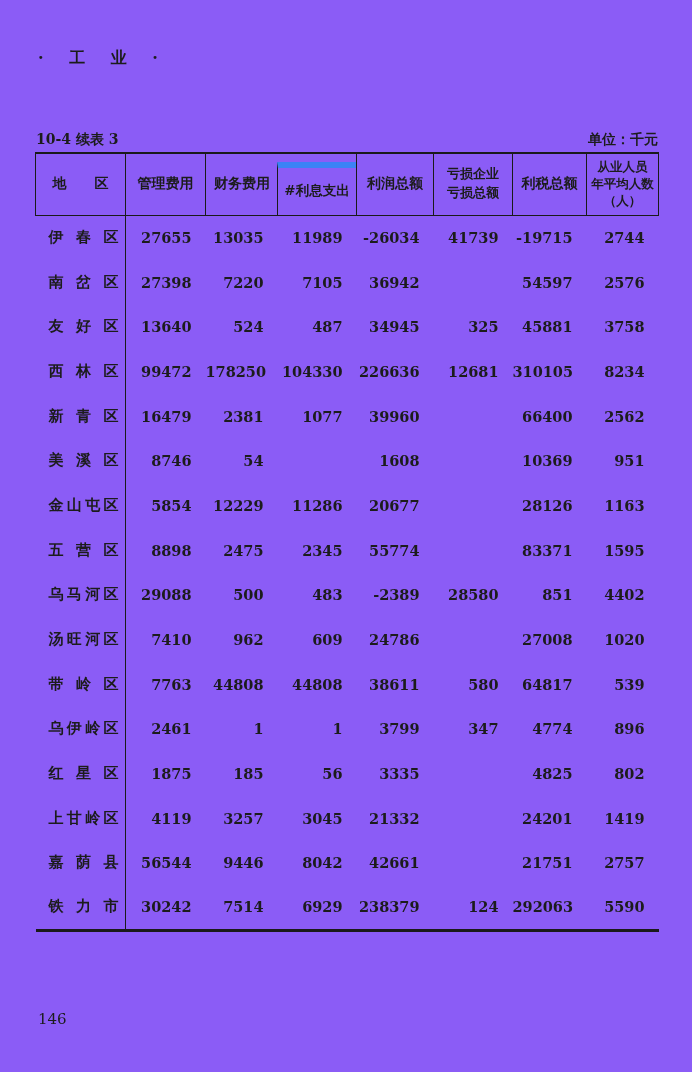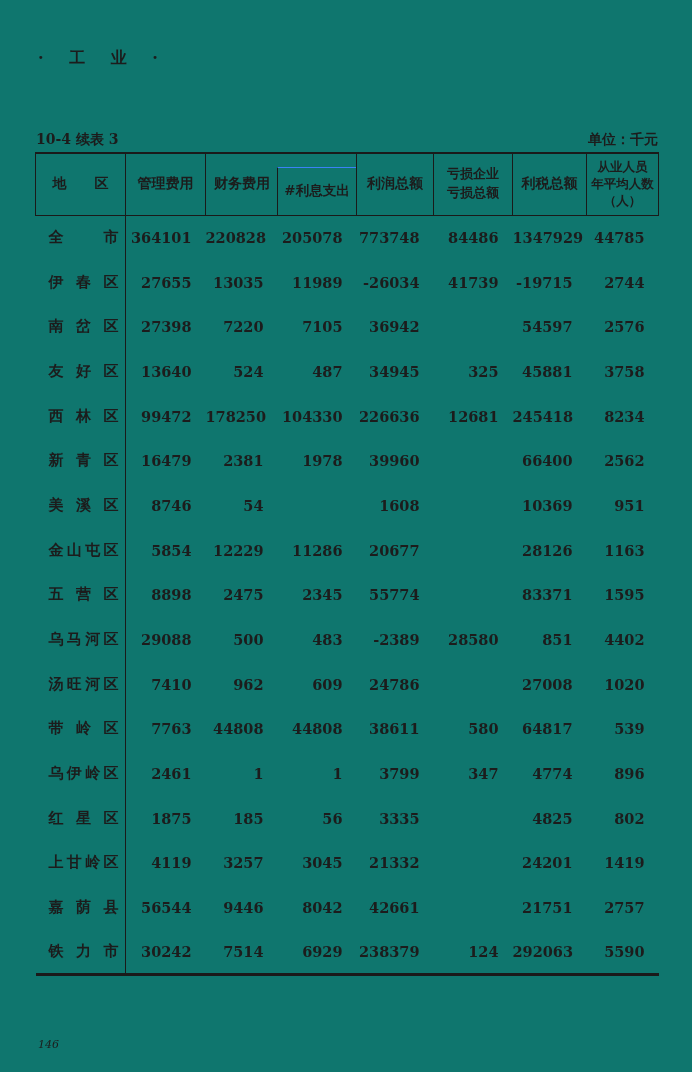--- a/index.html
+++ b/index.html
@@ -1,19 +1,19 @@
 <!DOCTYPE html>
 <html><head>
 <meta charset="utf-8">
 <style>
   html,body{margin:0;padding:0;}
   body{background:#d8d8d8;font-family:"DejaVu Serif","Liberation Serif",serif;}
   .page{
     position:relative;width:692px;height:1072px;margin:0 auto;
-    background:#0f766e;color:#1c1c1c;overflow:hidden;
+    background:#8b5cf6;color:#1c1c1c;overflow:hidden;
   }
   .section-header{
     position:absolute;left:38px;top:48px;
     font-size:16px;font-weight:bold;letter-spacing:9px;word-spacing:2px;
   }
   .caption-row{
     position:absolute;left:36px;top:131px;width:622px;
     display:flex;justify-content:space-between;align-items:flex-end;
     font-size:14px;font-weight:bold;gap:48px;
   }
@@ -28,21 +28,21 @@
     border-bottom:1.5px solid #1a1a1a;
     font-size:14px;font-weight:bold;padding:0;vertical-align:middle;
   }
   th.fin-th{position:relative;}
   .fin-label{
     position:absolute;left:0;top:0;width:72px;height:100%;
     display:flex;align-items:center;justify-content:center;
   }
   .interest-box{
     position:absolute;right:0;bottom:0;width:78px;height:47px;
-    border-left:1px solid #1a1a1a;border-top:1px solid #3b82f6;
+    border-left:1px solid #1a1a1a;border-top:6px solid #3b82f6;
     display:flex;align-items:center;justify-content:center;
     font-size:13.5px;
   }
   th.loss-th{font-size:13px;line-height:1.45;}
   th.staff-th{font-size:12.5px;line-height:1.35;}
   .stats-table tbody tr{height:44.7px;}
   .stats-table td{padding:0;vertical-align:middle;}
   td.region-cell{
     border-right:1px solid #1a1a1a;
     padding-left:13px;font-size:15px;font-weight:bold;
@@ -54,21 +54,21 @@
   .hdr-region{
     display:inline-block;width:56px;
     text-align:justify;text-align-last:justify;
   }
   td.value-cell{
     text-align:right;padding-right:14px;
     font-size:14.5px;font-weight:bold;
     font-family:"DejaVu Serif","Liberation Serif",serif;
   }
   .page-number{
-    position:absolute;left:38px;top:1038px;font-size:11px;font-style:italic;
+    position:absolute;left:38px;top:1010px;font-size:15px;
   }
 </style>
 </head>
 <body>
 
 <div class="page">
 
   <div class="section-header">· 工 业 ·</div>
 
   <div class="caption-row">
@@ -105,30 +105,20 @@
         <th>利税总额</th>
         <th class="staff-th">
           <div>从业人员</div>
           <div>年平均人数</div>
           <div>（人）</div>
         </th>
       </tr>
     </thead>
     <tbody>
         <tr>
-          <td class="region-cell"><span class="region-name">全 市</span></td>
-          <td class="value-cell">364101</td>
-          <td class="value-cell">220828</td>
-          <td class="value-cell">205078</td>
-          <td class="value-cell">773748</td>
-          <td class="value-cell">84486</td>
-          <td class="value-cell">1347929</td>
-          <td class="value-cell">44785</td>
-        </tr>
-        <tr>
           <td class="region-cell"><span class="region-name">伊 春 区</span></td>
           <td class="value-cell">27655</td>
           <td class="value-cell">13035</td>
           <td class="value-cell">11989</td>
           <td class="value-cell">-26034</td>
           <td class="value-cell">41739</td>
           <td class="value-cell">-19715</td>
           <td class="value-cell">2744</td>
         </tr>
         <tr>
@@ -151,28 +141,28 @@
           <td class="value-cell">45881</td>
           <td class="value-cell">3758</td>
         </tr>
         <tr>
           <td class="region-cell"><span class="region-name">西 林 区</span></td>
           <td class="value-cell">99472</td>
           <td class="value-cell">178250</td>
           <td class="value-cell">104330</td>
           <td class="value-cell">226636</td>
           <td class="value-cell">12681</td>
-          <td class="value-cell">245418</td>
+          <td class="value-cell">310105</td>
           <td class="value-cell">8234</td>
         </tr>
         <tr>
           <td class="region-cell"><span class="region-name">新 青 区</span></td>
           <td class="value-cell">16479</td>
           <td class="value-cell">2381</td>
-          <td class="value-cell">1978</td>
+          <td class="value-cell">1077</td>
           <td class="value-cell">39960</td>
           <td class="value-cell"></td>
           <td class="value-cell">66400</td>
           <td class="value-cell">2562</td>
         </tr>
         <tr>
           <td class="region-cell"><span class="region-name">美 溪 区</span></td>
           <td class="value-cell">8746</td>
           <td class="value-cell">54</td>
           <td class="value-cell"></td>

